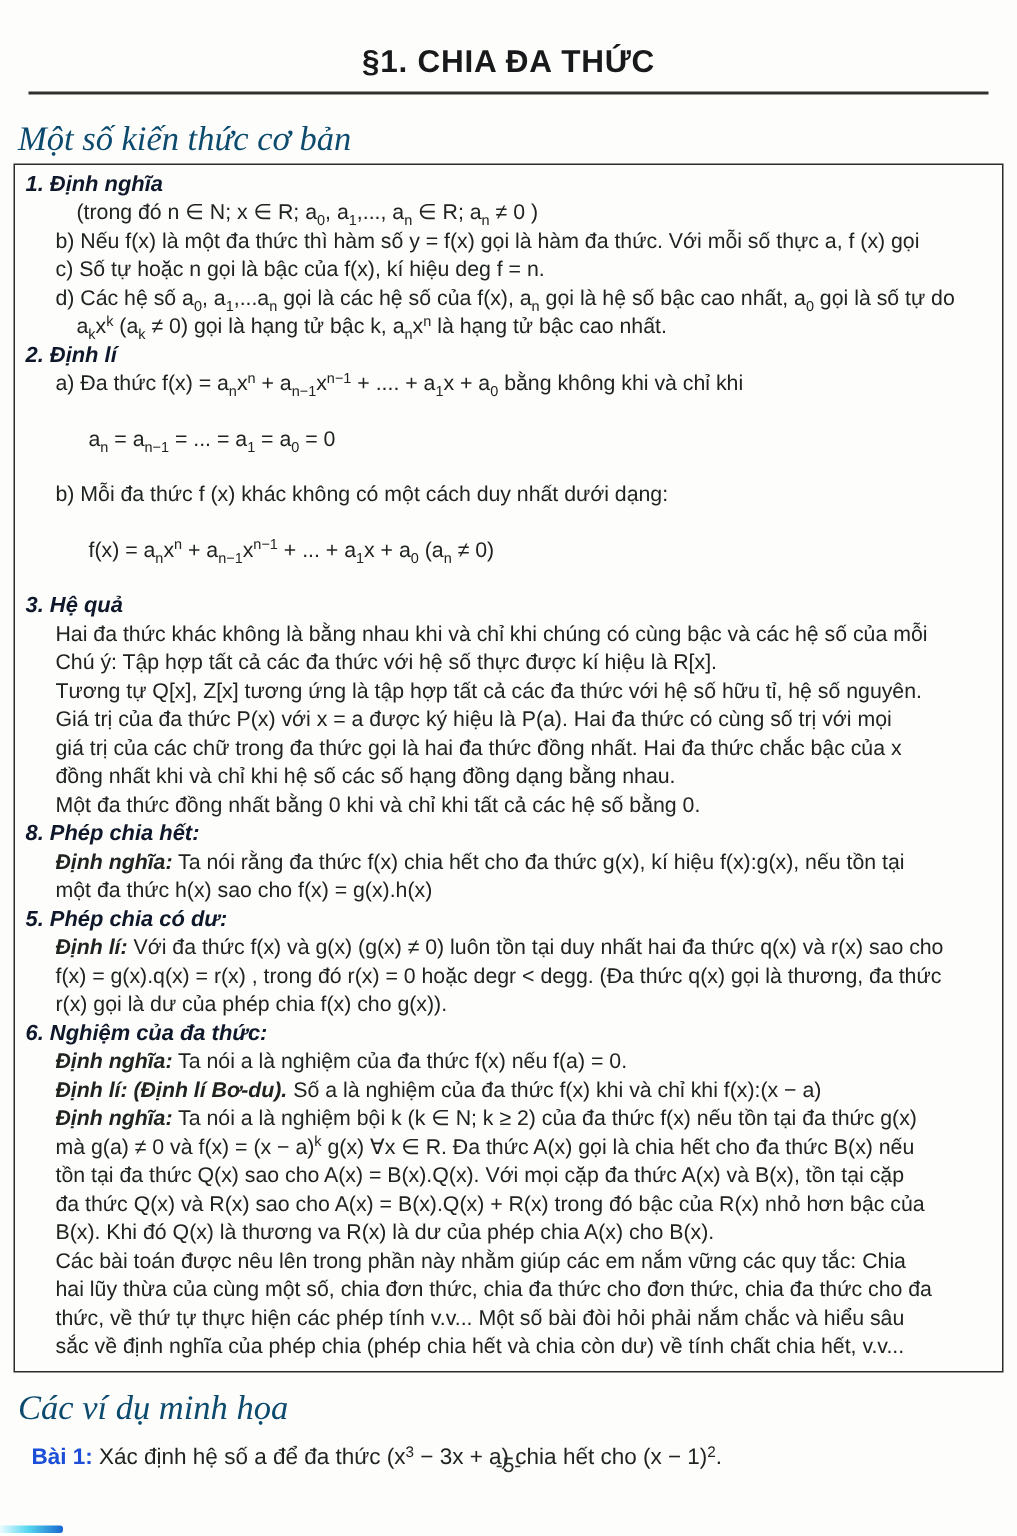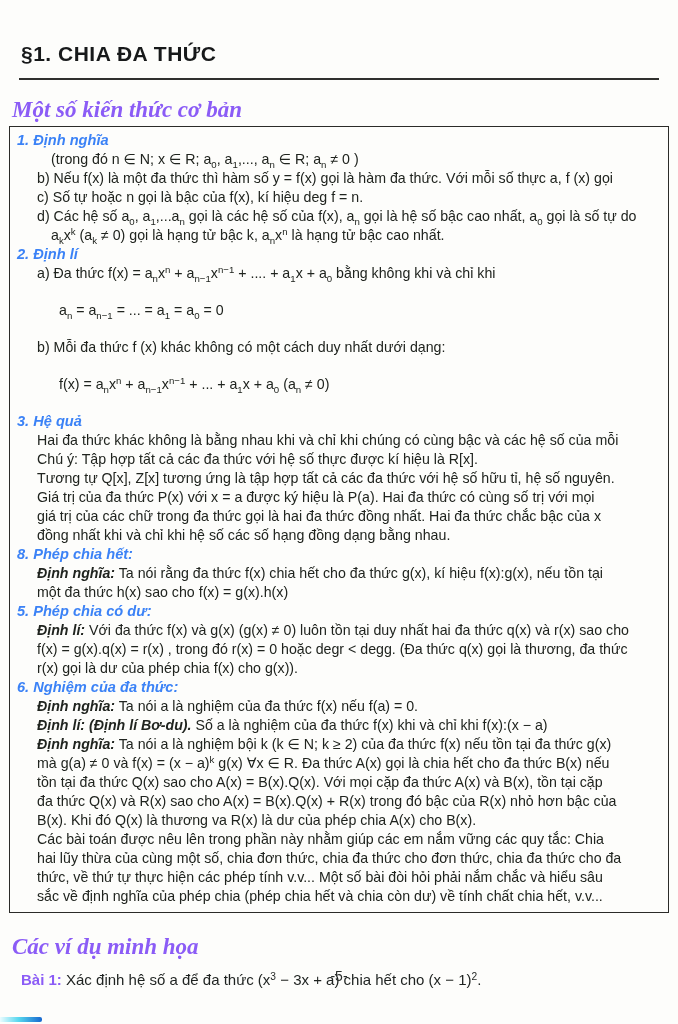--- a/index.html
+++ b/index.html
@@ -7,69 +7,69 @@
     position:relative;
     width:678px;height:1024px;
     background:#fdfdfb;
     box-sizing:border-box;
     padding:30px 9px 0 9px;
     font-family:"Liberation Sans","DejaVu Sans",sans-serif;
     color:#20241f;
     overflow:hidden;
   }
   .doc-title{
-    margin:12px;
-    text-align:left;
+    margin:0;
+    text-align:center;
     font-size:21px;
     font-weight:bold;
     letter-spacing:.5px;
     color:#17191a;
     font-family:"Liberation Sans","DejaVu Sans",sans-serif;
   }
   .title-rule{
     margin:7px 10px 0 10px;
     border-top:2.5px solid #30302e;
     height:0;
   }
   .serif-h{
     margin:17px 0 0 3px;
     font-family:"Liberation Serif","DejaVu Serif",serif;
     font-style:italic;
-    font-weight:bold;
+    font-weight:normal;
     font-size:23px;
-    color:#8b5cf6;
+    color:#0c4a6e;
   }
   .kbox{
     margin-top:3px;
     border:1.6px solid #2b2b28;
     padding:4px 4px 6px 0;
     font-size:14.2px;
     line-height:19px;
   }
   .ln{white-space:nowrap;}
-  .sec-h{font-weight:bold;font-style:italic;font-size:14.6px;color:#3b82f6;}
+  .sec-h{font-weight:bold;font-style:italic;font-size:14.6px;color:#0f172a;}
   .ind0{padding-left:7px;}
   .ind1{padding-left:27px;}
   .ind2{padding-left:41px;}
   .ind3{padding-left:49px;margin:18px 0;}
   .kbox sub,.kbox sup,.exercise sub,.exercise sup{
     font-size:68%;
     position:relative;
     vertical-align:baseline;
     line-height:0;
   }
   .kbox sub,.exercise sub{top:.38em;}
   .kbox sup,.exercise sup{top:-.48em;}
-  .examples-h{margin-top:21px;}
+  .examples-h{margin-top:11px;}
   .exercise{
     margin:11px 0 0 12px;
     font-size:15px;
     color:#1e2220;
   }
-  .exercise b{color:#8b5cf6;}
+  .exercise b{color:#1d4ed8;}
   .pageno{
     position:absolute;
     left:0;right:0;
     top:968px;
     text-align:center;
     font-size:14px;
     color:#2a2d2b;
   }
   .corner-strip{
     position:absolute;
@@ -101,20 +101,21 @@
       <div class="ln ind3">a<sub>n</sub> = a<sub>n−1</sub> = ... = a<sub>1</sub> = a<sub>0</sub> = 0</div>
       <div class="ln ind1">b) Mỗi đa thức f (x) khác không có một cách duy nhất dưới dạng:</div>
       <div class="ln ind3">f(x) = a<sub>n</sub>x<sup>n</sup> + a<sub>n−1</sub>x<sup>n−1</sup> + ... + a<sub>1</sub>x + a<sub>0</sub> (a<sub>n</sub> ≠ 0)</div>
       <div class="ln ind0 sec-h">3. Hệ quả</div>
       <div class="ln ind1">Hai đa thức khác không là bằng nhau khi và chỉ khi chúng có cùng bậc và các hệ số của mỗi</div>
       <div class="ln ind1">Chú ý: Tập hợp tất cả các đa thức với hệ số thực được kí hiệu là R[x].</div>
       <div class="ln ind1">Tương tự Q[x], Z[x] tương ứng là tập hợp tất cả các đa thức với hệ số hữu tỉ, hệ số nguyên.</div>
       <div class="ln ind1">Giá trị của đa thức P(x) với  x = a được ký hiệu là P(a). Hai đa thức có cùng số trị với mọi</div>
       <div class="ln ind1">giá trị của các chữ trong đa thức gọi là hai đa thức đồng nhất. Hai đa thức chắc bậc của x</div>
       <div class="ln ind1">đồng nhất khi và chỉ khi hệ số các số hạng đồng dạng bằng nhau.</div>
+      <div class="ln ind1">Một đa thức đồng nhất bằng 0 khi và chỉ khi tất cả các hệ số bằng 0.</div>
       <div class="ln ind0 sec-h">8. Phép chia hết:</div>
       <div class="ln ind1"><b><i>Định nghĩa:</i></b> Ta nói rằng đa thức f(x) chia hết cho đa thức g(x), kí hiệu  f(x):g(x), nếu tồn tại</div>
       <div class="ln ind1">một đa thức h(x) sao cho  f(x) = g(x).h(x)</div>
       <div class="ln ind0 sec-h">5. Phép chia có dư:</div>
       <div class="ln ind1"><b><i>Định lí:</i></b> Với đa thức f(x) và g(x)  (g(x) ≠ 0)  luôn tồn tại duy nhất hai đa thức q(x) và r(x) sao cho</div>
       <div class="ln ind1">f(x) = g(x).q(x) = r(x) , trong đó r(x) = 0 hoặc degr &lt; degg. (Đa thức q(x) gọi là thương, đa thức</div>
       <div class="ln ind1">r(x) gọi là dư của phép chia f(x) cho g(x)).</div>
       <div class="ln ind0 sec-h">6. Nghiệm của đa thức:</div>
       <div class="ln ind1"><b><i>Định nghĩa:</i></b> Ta nói a là nghiệm của đa thức f(x) nếu f(a) = 0.</div>
       <div class="ln ind1"><b><i>Định lí: (Định lí Bơ-du).</i></b> Số a là nghiệm của đa thức f(x) khi và chỉ khi  f(x):(x − a)</div>

